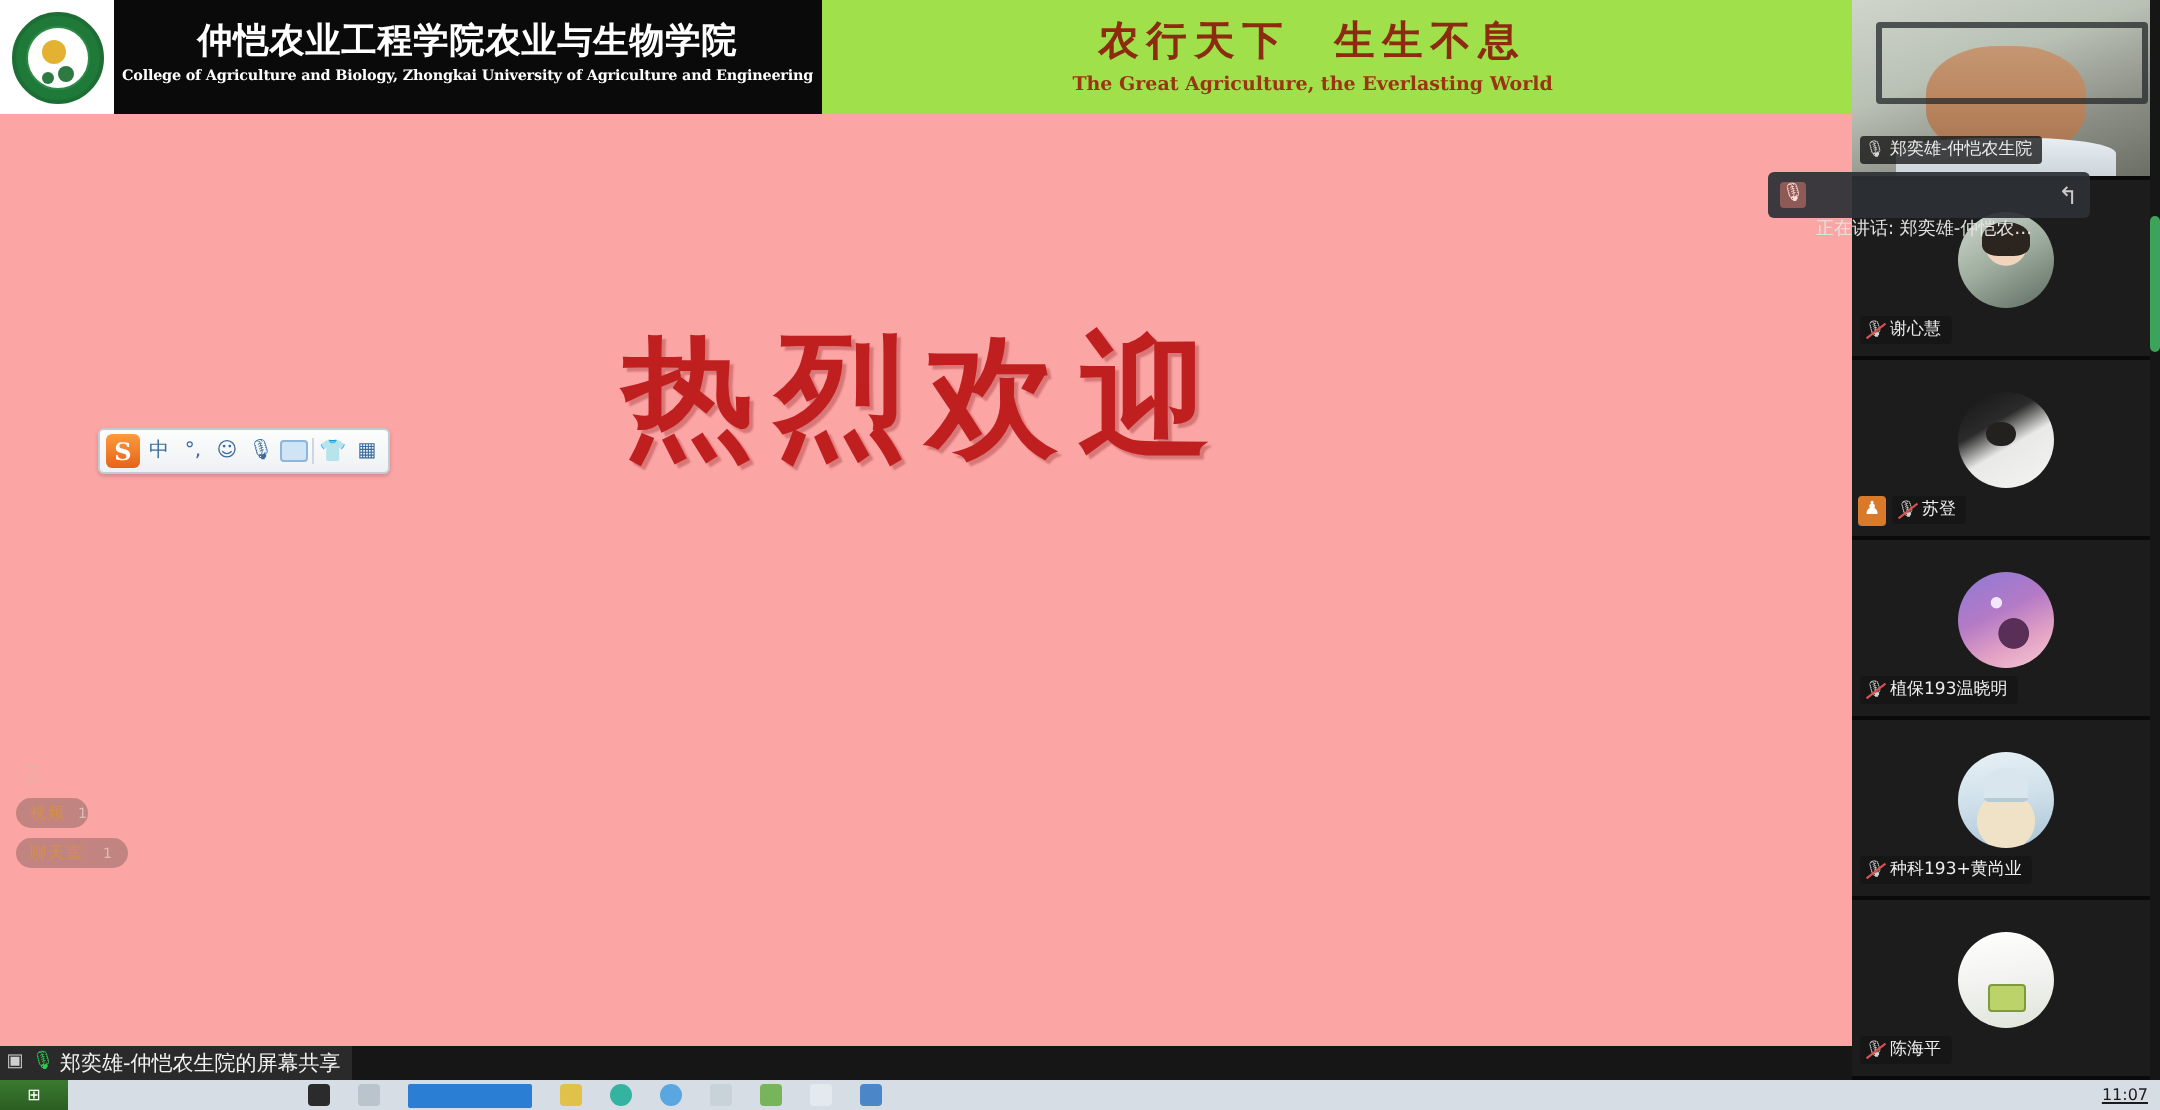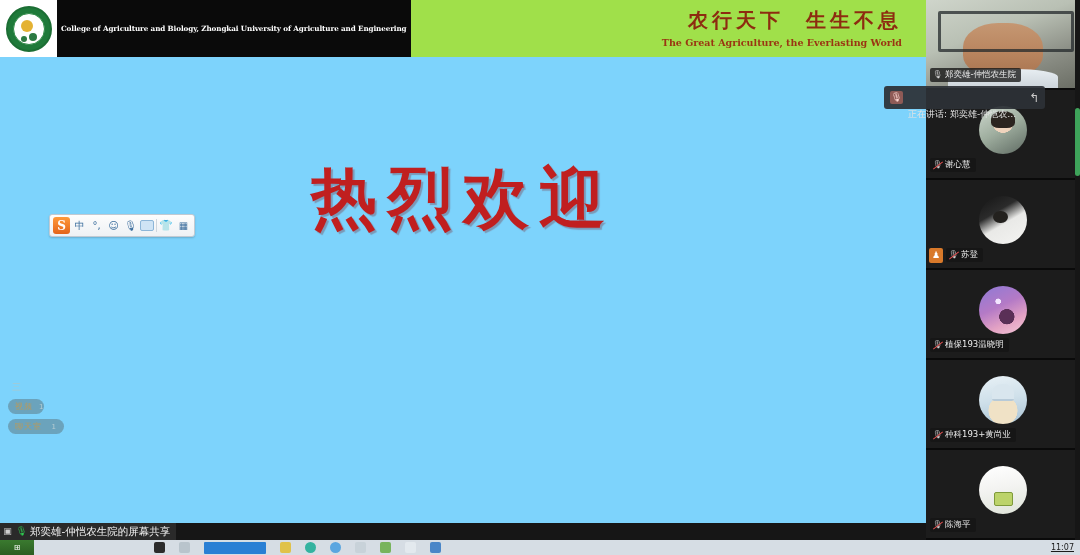--- a/index.html
+++ b/index.html
@@ -93,21 +93,21 @@
     white-space: nowrap;
     letter-spacing: -0.1px;
     font-family: "DejaVu Serif", "Liberation Serif", serif;
   }
 
   .banner-green {
     flex: 1 1 auto;
     background: #a0e04a;
     display: flex;
     flex-direction: column;
-    align-items: flex-end;
+    align-items: center;
     justify-content: center;
     padding: 0 24px 3px 0;
   }
   .banner-green .cn {
     font-size: 20px;
     font-weight: 700;
     color: #8d2b10;
     letter-spacing: 4px;
     white-space: nowrap;
     font-family: "DejaVu Serif", "Liberation Serif", serif;
@@ -120,21 +120,21 @@
     margin-top: 3px;
     white-space: nowrap;
     font-family: "DejaVu Serif", "Liberation Serif", serif;
   }
 
   
   .slide-body {
     position: absolute;
     left: 0; top: 57px;
     width: 926px; height: 466px;
-    background: #7dd3fc;
+    background: #fca5a5;
   }
   .title-red {
     position: absolute;
     left: 0; top: 97px;
     width: 926px;
     text-align: center;
     font-size: 66px;
     font-weight: 700;
     letter-spacing: 10px;
     color: #c01f1f;
@@ -453,20 +453,21 @@
 
 <div id="app">
 
   <div id="share-area">
 
     <div class="banner">
       <div class="banner-logo">
         <div class="logo-circle"></div>
       </div>
       <div class="banner-black">
+        <div class="cn">仲恺农业工程学院农业与生物学院</div>
         <div class="en">College of Agriculture and Biology, Zhongkai University of Agriculture and Engineering</div>
       </div>
       <div class="banner-green">
         <div class="cn"><span>农行天下</span><span class="gap"></span><span>生生不息</span></div>
         <div class="en">The Great Agriculture, the Everlasting World</div>
       </div>
     </div>
 
     <div class="slide-body">
       <div class="title-red">热烈欢迎</div>

